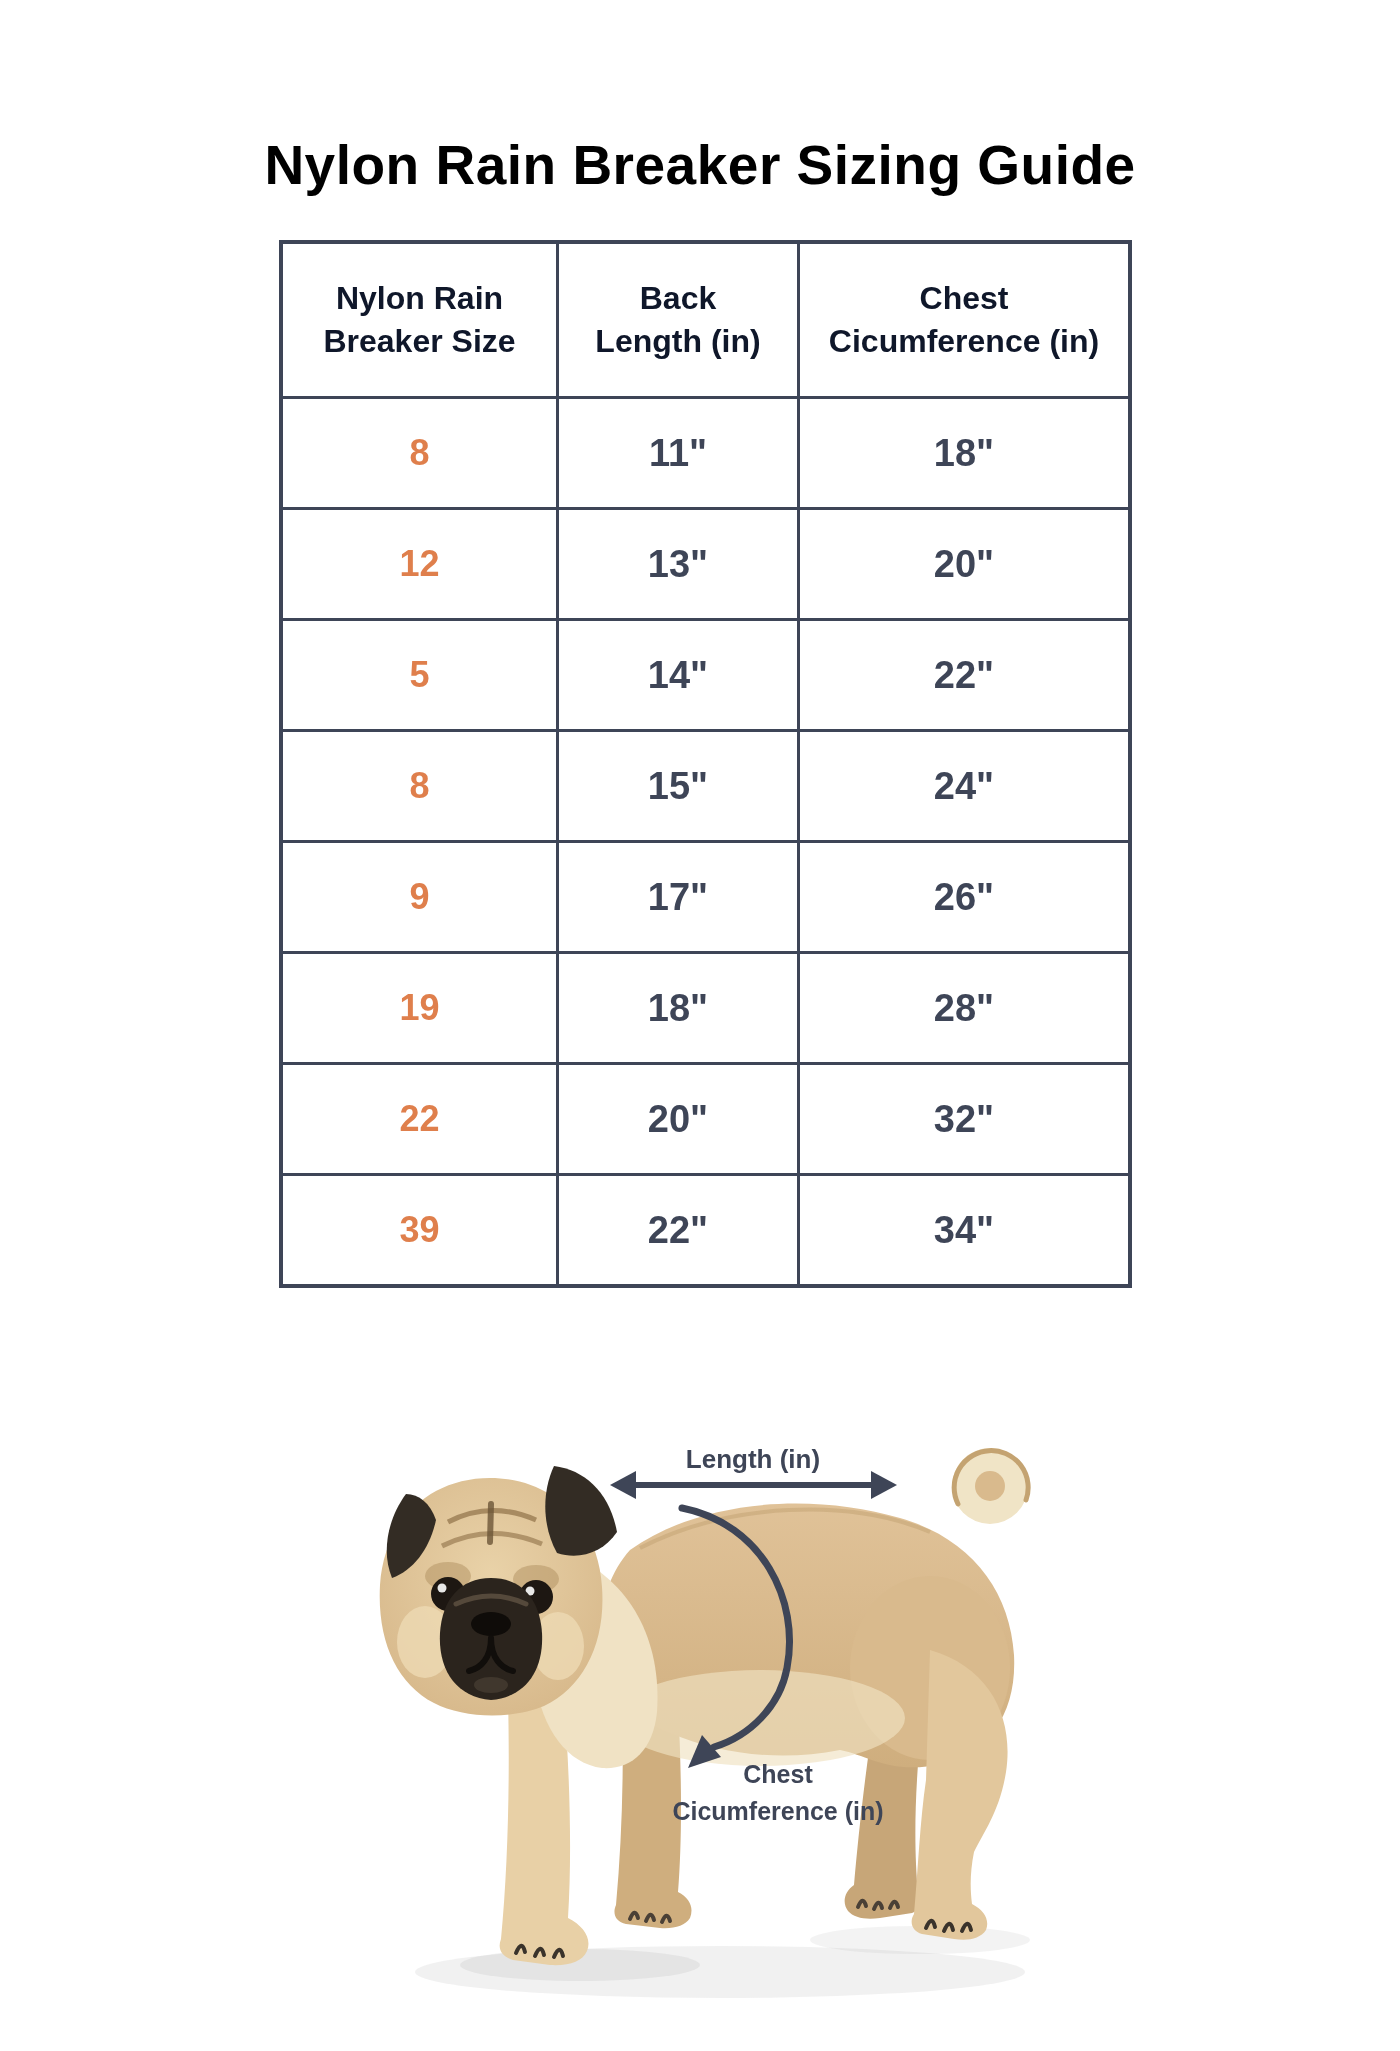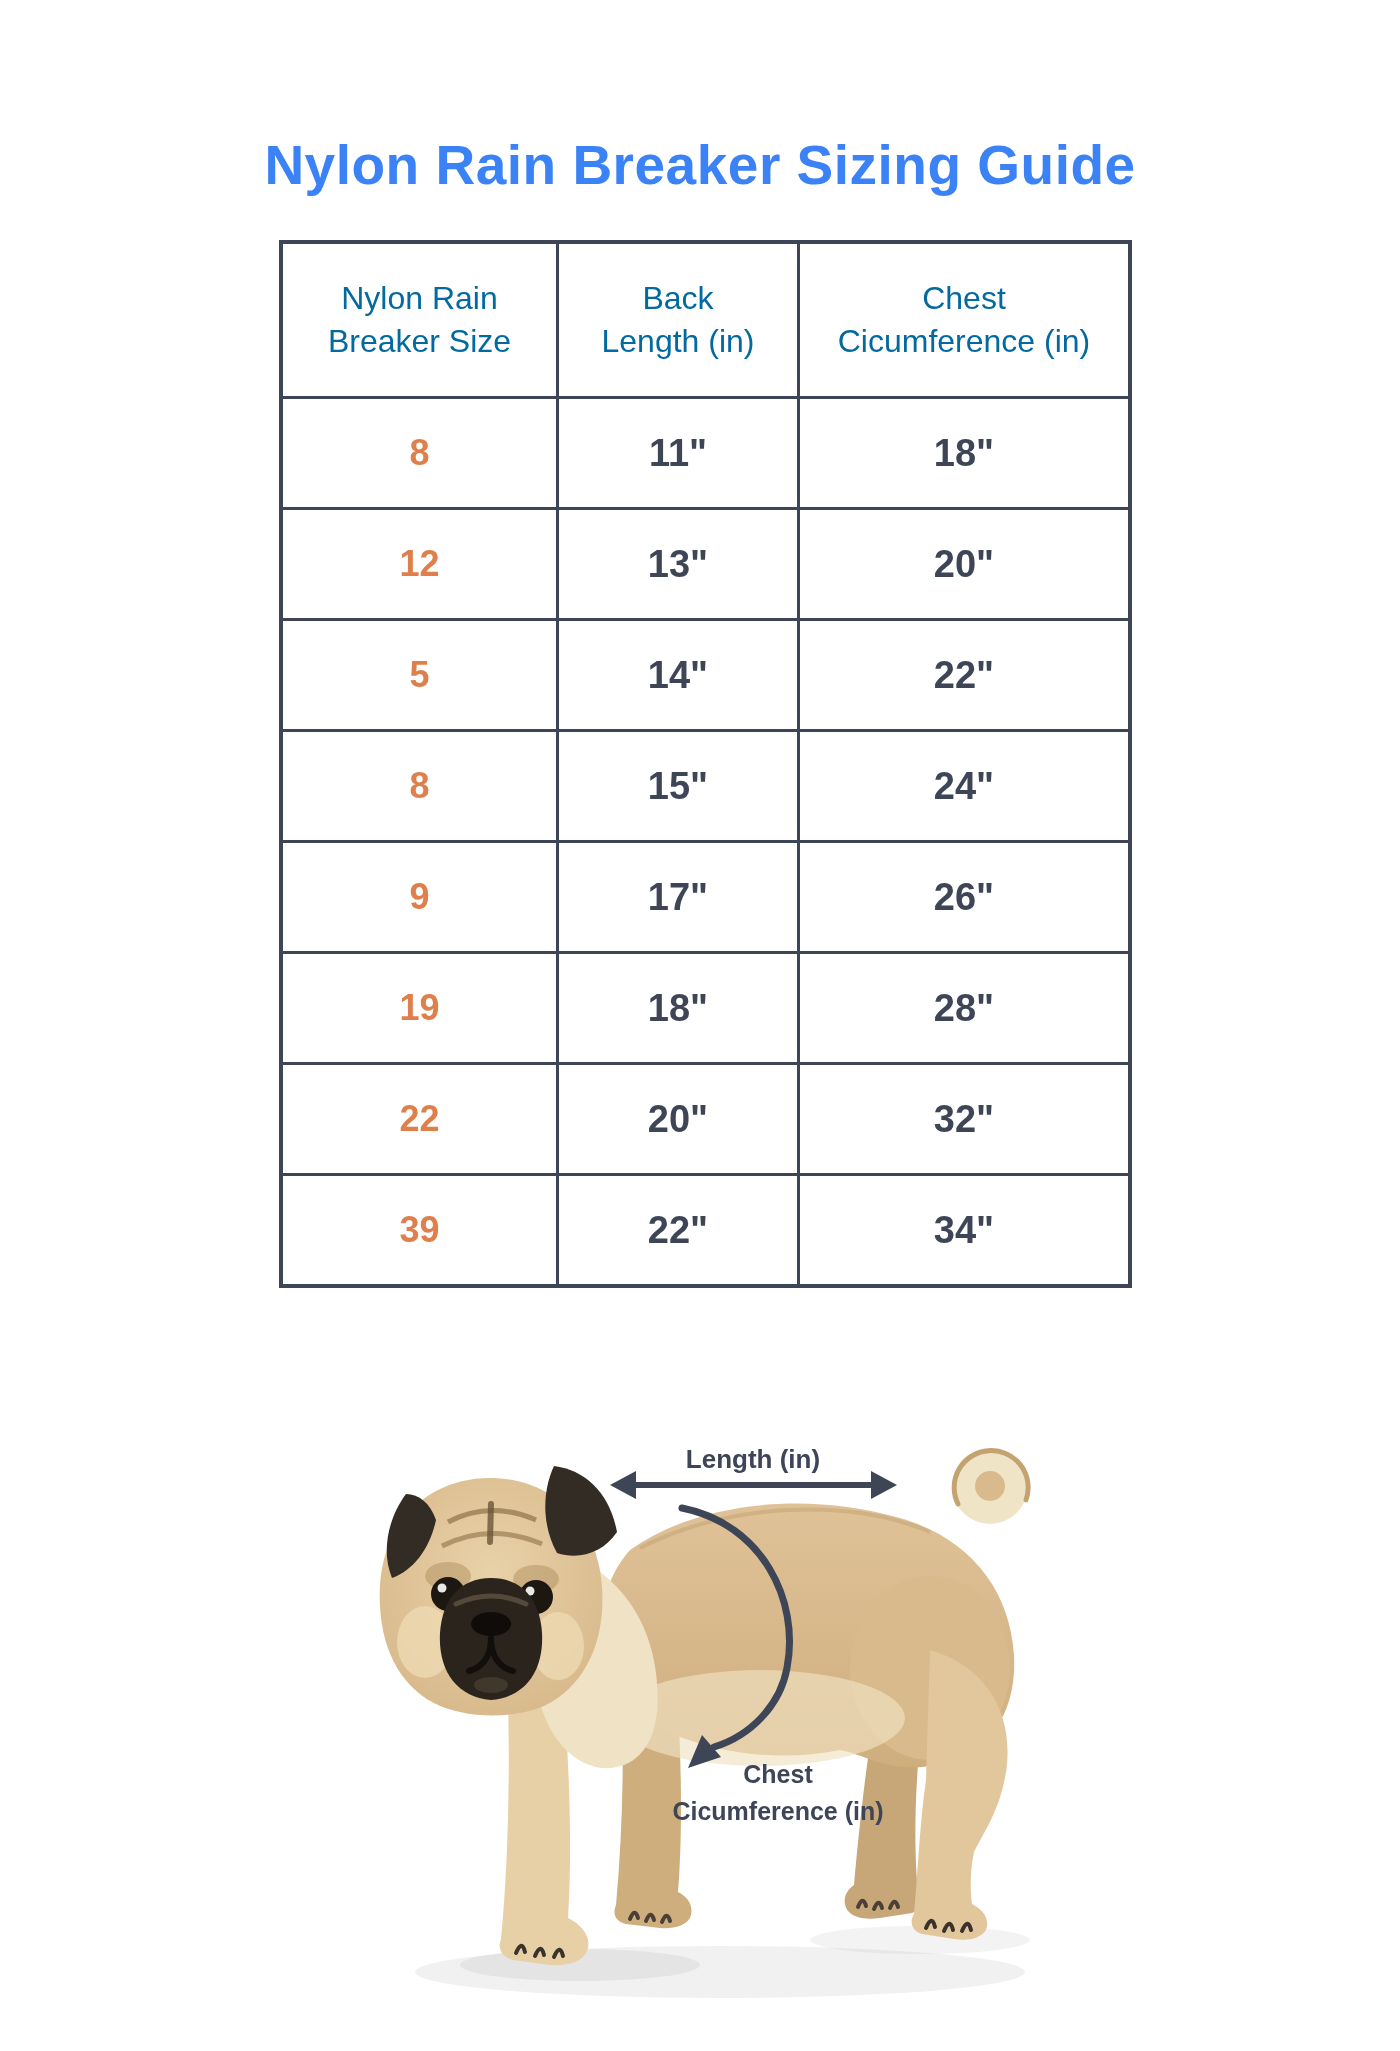--- a/index.html
+++ b/index.html
@@ -11,21 +11,21 @@
     overflow:hidden;
   }
   
   .title{
     position:absolute;
     left:0; top:96px; width:1400px;
     text-align:center;
     font-size:55px;
     font-weight:bold;
     letter-spacing:0.5px;
-    color:#3b82f6;
+    color:#000000;
   }
   
   .size-table{
     position:absolute;
     left:279px; top:240px;
     width:833px;
     border-collapse:collapse;
     table-layout:fixed;
   }
   .size-table th,.size-table td{
@@ -34,22 +34,22 @@
     vertical-align:middle;
     background:#ffffff;
   }
   .size-table{border:4px solid #3E4557;}
   .col-size{width:271px;}
   .col-back{width:236px;}
   .col-chest{width:326px;}
   .size-table th{
     height:150px;
     font-size:32px;
-    font-weight:normal;
-    color:#0369a1;
+    font-weight:bold;
+    color:#0f172a;
     line-height:1.35;
     white-space:pre-line;
   }
   .size-table td{
     height:106px;
     font-size:38px;
     font-weight:bold;
     color:#3E4557;
   }
   .size-table td.size-val{color:#DF7F4C;font-size:36px;}

